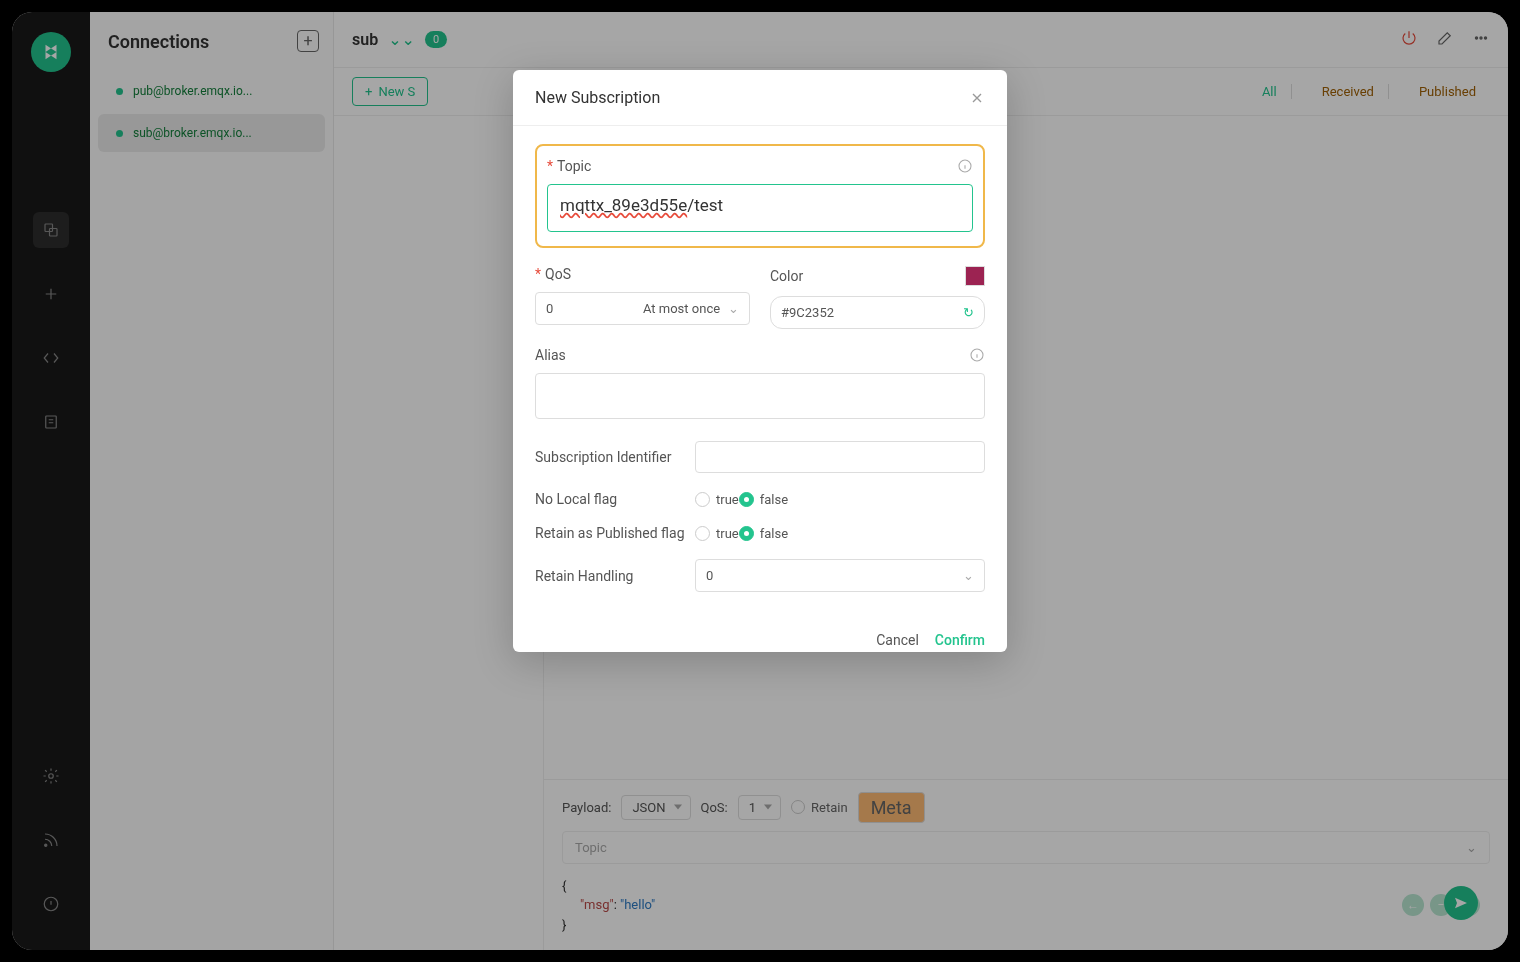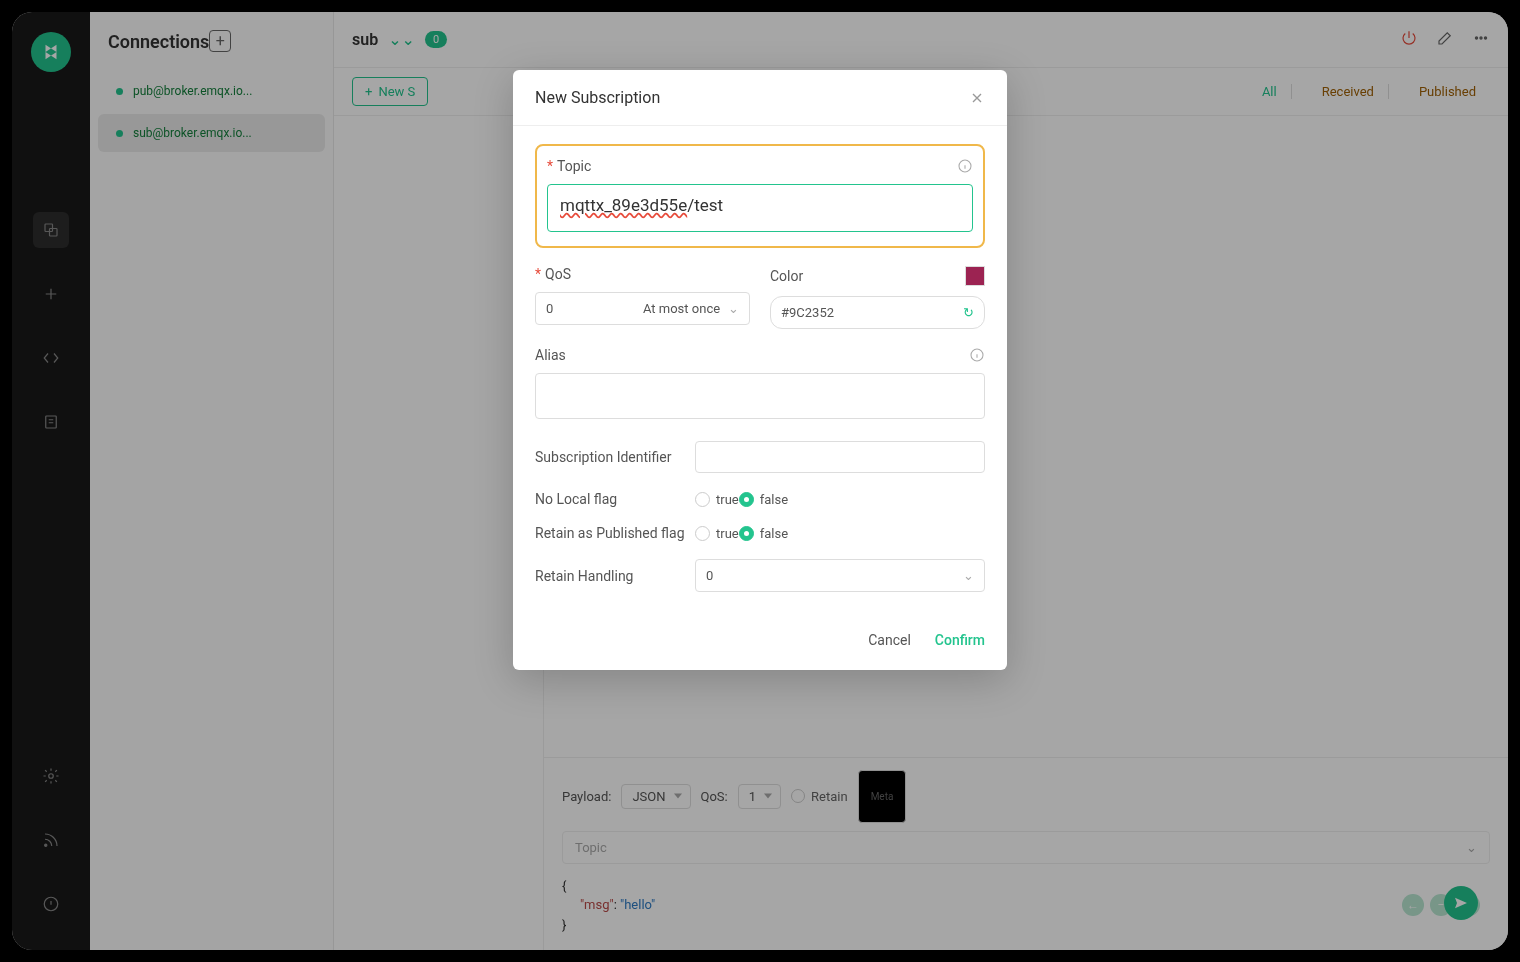--- a/index.html
+++ b/index.html
@@ -6,21 +6,21 @@
 body{background:#000;width:1520px;height:962px;overflow:hidden;position:relative}
 .app-frame{position:absolute;top:12px;left:12px;right:12px;bottom:12px;background:#f5f5f5;border-radius:20px;overflow:hidden;display:flex}
 .rail{width:78px;background:#1a1a1a;display:flex;flex-direction:column;align-items:center;padding-top:20px}
 .logo{width:40px;height:40px;border-radius:50%;background:#23c48e;display:flex;align-items:center;justify-content:center;margin-bottom:140px}
 .logo svg{width:22px;height:22px}
 .rail-icon{width:36px;height:36px;display:flex;align-items:center;justify-content:center;margin-bottom:28px;border-radius:6px;cursor:pointer}
 .rail-icon.active{background:#2d2d2d}
 .rail-icon svg{width:18px;height:18px;stroke:#888;fill:none;stroke-width:1.6}
 .rail-spacer{flex:1}
 .sidebar{width:244px;background:#fcfcfc;border-right:1px solid #e8e8e8;display:flex;flex-direction:column}
-.sidebar-header{display:flex;align-items:center;padding:18px 14px 18px 18px}
+.sidebar-header{display:flex;align-items:center;justify-content:space-between;padding:18px 14px 18px 18px}
 .sidebar-title{font-size:18px;font-weight:600;color:#333}
 .add-btn{width:22px;height:22px;border:1.5px solid #666;border-radius:4px;display:flex;align-items:center;justify-content:center;cursor:pointer;color:#666;font-size:16px;line-height:1}
 .conn-item{display:flex;align-items:center;padding:12px 18px;cursor:pointer;border-radius:6px;margin:2px 8px}
 .conn-item.active{background:#eaeaea}
 .conn-dot{width:7px;height:7px;border-radius:50%;background:#23c48e;margin-right:10px;flex-shrink:0}
 .conn-name{font-size:12px;color:#15803d;overflow:hidden;text-overflow:ellipsis;white-space:nowrap}
 .main{flex:1;display:flex;flex-direction:column;background:#fff}
 .topbar{height:56px;display:flex;align-items:center;padding:0 18px;border-bottom:1px solid #eee}
 .topbar-title{font-size:16px;font-weight:600;color:#333;margin-right:10px}
 .chev{color:#23c48e;margin-right:10px}
@@ -37,21 +37,21 @@
 .content{flex:1;display:flex}
 .msg-left{width:210px;border-right:1px solid #eee}
 .msg-right{flex:1;display:flex;flex-direction:column}
 .msg-body{flex:1}
 .publish-area{border-top:1px solid #eee;padding:12px 18px}
 .publish-row{display:flex;align-items:center;gap:10px;margin-bottom:8px;font-size:13px;color:#555}
 .sel{border:1px solid #ddd;border-radius:4px;padding:4px 24px 4px 10px;font-size:13px;background:#fff;position:relative;display:inline-flex;align-items:center;gap:8px}
 .sel::after{content:"";width:0;height:0;border-left:4px solid transparent;border-right:4px solid transparent;border-top:5px solid #aaa;position:absolute;right:8px;top:50%;transform:translateY(-50%)}
 .chk{display:flex;align-items:center;gap:6px;font-size:13px;color:#666}
 .chk-circle{width:14px;height:14px;border:1.5px solid #ccc;border-radius:50%}
-.meta-btn{border:1px solid #ddd;border-radius:4px;padding:20px 12px;font-size:10px;background:#000000;color:#666}
+.meta-btn{border:1px solid #ddd;border-radius:4px;padding:4px 12px;font-size:18px;background:#fdba74;color:#666}
 .topic-row{display:flex;align-items:center;border:1px solid #eee;border-radius:4px;padding:8px 12px;margin-bottom:8px;color:#aaa;font-size:13px;justify-content:space-between}
 .code-box{font-family:Menlo,Monaco,monospace;font-size:13px;line-height:1.5;padding:4px 0;color:#333;position:relative}
 .code-box .k{color:#b94a48}
 .code-box .v{color:#2e7bc4}
 .fab-row{position:absolute;right:10px;top:50%;transform:translateY(-50%);display:flex;gap:6px}
 .fab{width:22px;height:22px;border-radius:50%;background:#b8e6d2;display:flex;align-items:center;justify-content:center;color:#fff;font-size:12px}
 .send-fab{position:absolute;right:30px;bottom:30px;width:34px;height:34px;border-radius:50%;background:#23c48e;display:flex;align-items:center;justify-content:center;cursor:pointer}
 .send-fab svg{width:16px;height:16px;fill:#fff}
 .overlay{position:absolute;inset:0;background:rgba(0,0,0,0.35);display:flex;align-items:flex-start;justify-content:center;padding-top:70px}
 .dialog{width:494px;background:#fff;border-radius:6px;box-shadow:0 10px 40px rgba(0,0,0,0.2)}
@@ -74,21 +74,21 @@
 .refresh{color:#23c48e;cursor:pointer}
 .text-input{width:100%;border:1px solid #ddd;border-radius:4px;height:46px;padding:8px;font-size:13px;resize:none}
 .text-input.small{height:32px}
 .inline-row{display:flex;align-items:center;margin-bottom:18px;}
 .inline-row .lbl{font-size:14px;color:#555;width:160px}
 .radio{display:flex;align-items:center;gap:6px;font-size:13px;color:#555}
 .radio-circle{width:15px;height:15px;border:1.5px solid #ccc;border-radius:50%;display:flex;align-items:center;justify-content:center}
 .radio.on .radio-circle{border-color:#23c48e;background:#23c48e}
 .radio.on .radio-circle::after{content:"";width:5px;height:5px;background:#fff;border-radius:50%}
 .rh-sel{flex:1;border:1px solid #ddd;border-radius:4px;padding:8px 10px;font-size:13px;color:#555;display:flex;justify-content:space-between;align-items:center}
-.dialog-footer{display:flex;justify-content:flex-end;gap:24px;padding:14px 22px 22px}
+.dialog-footer{display:flex;justify-content:flex-end;gap:16px;padding:14px 22px 4px}
 .btn-cancel{background:none;border:none;font-size:14px;color:#555;cursor:pointer}
 .btn-confirm{background:none;border:none;font-size:14px;color:#23c48e;cursor:pointer;font-weight:500}
 </style>
 </head>
 <body>
 
 <div class="app-frame">
   <div class="rail">
     <div class="logo">
       <svg viewBox="0 0 24 24">

